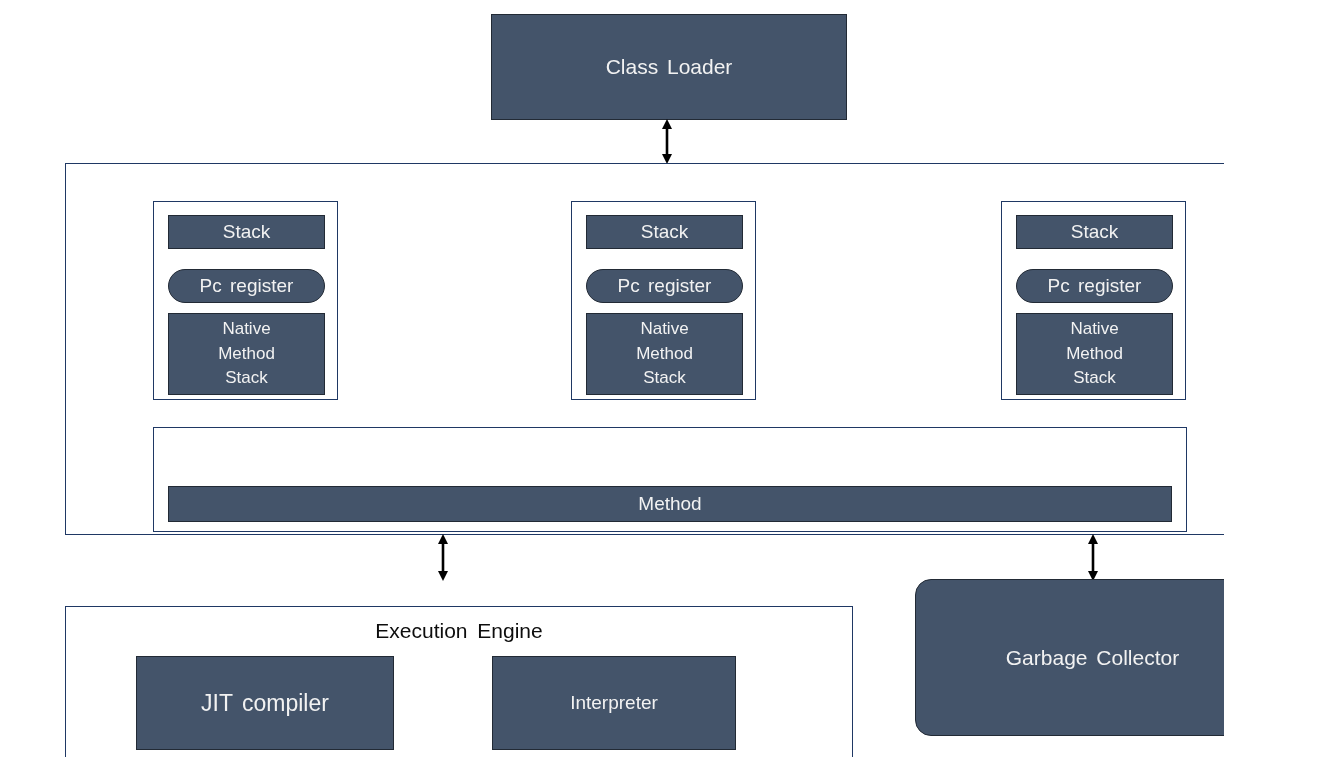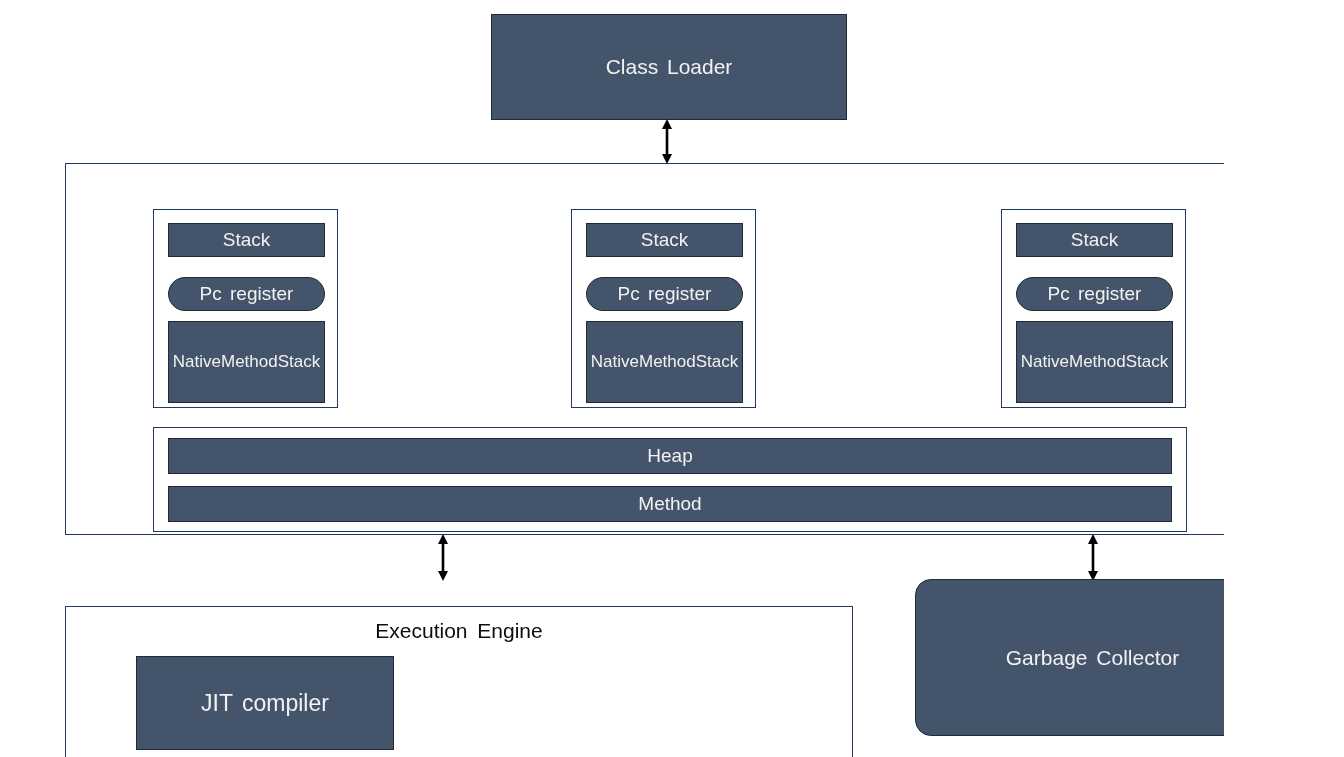--- a/index.html
+++ b/index.html
@@ -38,25 +38,25 @@
     word-spacing:4px;
   }
 
   
   .class-loader{left:491px;top:14px;width:356px;height:106px;font-size:21px;}
 
   
   .runtime{left:65px;top:163px;width:1206px;height:372px;}
   .runtime-title{top:21px;}
 
-  .thread-col{position:absolute;top:45px;width:185px;height:199px;
+  .thread-col{position:absolute;top:37px;width:185px;height:199px;
     background:var(--bg);border:1.5px solid var(--container-border);}
   .thread-col .stack-box{left:14px;top:13px;width:157px;height:34px;font-size:19px;}
   .thread-col .pc-box{left:14px;top:67px;width:157px;height:34px;font-size:19px;border-radius:17px;}
-  .thread-col .nms-box{left:14px;top:111px;width:157px;height:82px;font-size:17px;line-height:1.45;}
+  .thread-col .nms-box{left:14px;top:111px;width:157px;height:82px;font-size:17px;line-height:1.45;flex-direction:column;}
   .col-1{left:87px;}
   .col-2{left:505px;}
   .col-3{left:935px;}
   .nms-box span{display:block;}
 
   .heap-method{position:absolute;left:87px;top:263px;width:1034px;height:105px;
     background:var(--bg);border:1.5px solid var(--container-border);}
   .heap-bar{left:14px;top:10px;width:1004px;height:36px;font-size:19px;}
   .method-bar{left:14px;top:58px;width:1004px;height:36px;font-size:19px;}
 
@@ -119,21 +119,20 @@
       <div class="dark-box stack-box">Stack</div>
       <div class="dark-box pc-box">Pc register</div>
       <div class="dark-box nms-box">
         <span>Native</span>
         <span>Method</span>
         <span>Stack</span>
       </div>
     </div>
 
     <div class="heap-method">
-      <div class="dark-box heap-bar">Heap</div>
       <div class="dark-box method-bar">Method</div>
     </div>
   </div>
 
   <div class="arrow arrow-2">
     <svg viewBox="0 0 16 47" preserveAspectRatio="none">
       <line x1="8" y1="7" x2="8" y2="40" stroke-width="2.6"></line>
       <polygon points="8,0 3,10 13,10"></polygon>
       <polygon points="8,47 3,37 13,37"></polygon>
     </svg>
@@ -143,17 +142,18 @@
     <svg viewBox="0 0 16 47" preserveAspectRatio="none">
       <line x1="8" y1="7" x2="8" y2="40" stroke-width="2.6"></line>
       <polygon points="8,0 3,10 13,10"></polygon>
       <polygon points="8,47 3,37 13,37"></polygon>
     </svg>
   </div>
 
   <div class="white-container exec-engine">
     <div class="container-title exec-title">Execution Engine</div>
     <div class="dark-box jit-box">JIT compiler</div>
+    <div class="dark-box interp-box">Interpreter</div>
   </div>
 
   <div class="dark-box gc-box">Garbage Collector</div>
 
 </div>
 
 </body></html>

